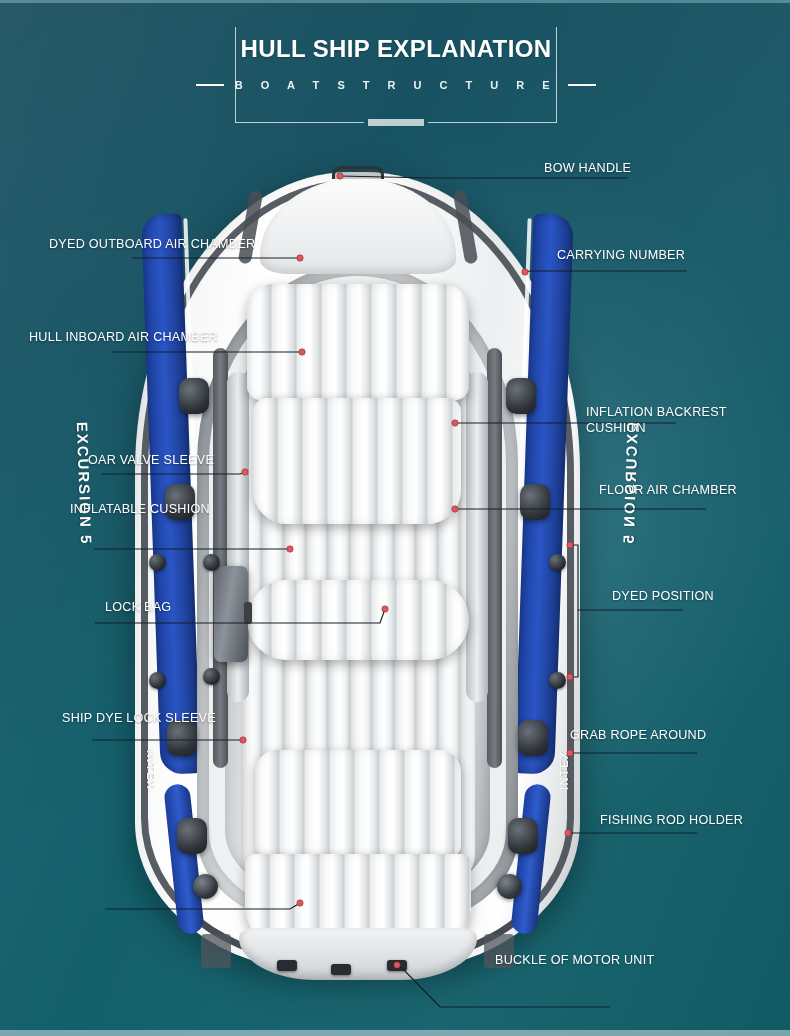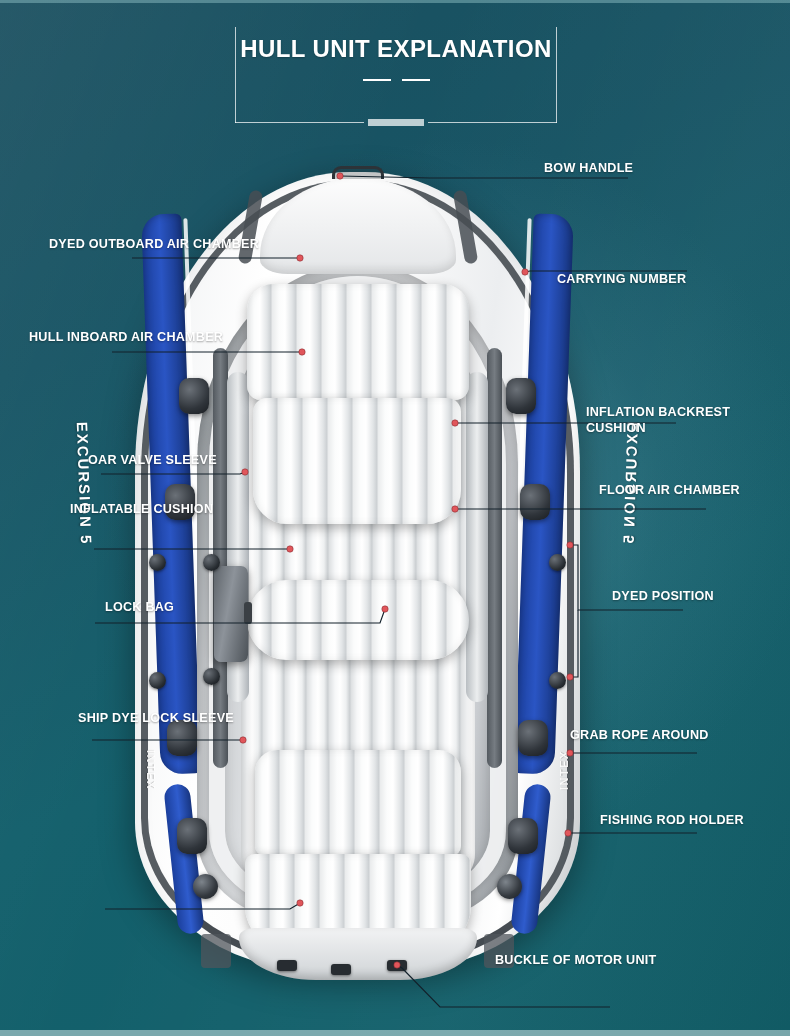--- a/index.html
+++ b/index.html
@@ -33,21 +33,21 @@
   #header h1{
     position:absolute;left:0;right:0;top:8px;margin:0;text-align:center;
     color:#ffffff;font-size:24px;font-weight:bold;letter-spacing:.4px;
     text-shadow:0 1px 2px rgba(0,0,0,.25);
   }
   #header .sub-row{position:absolute;left:-30px;right:-30px;top:52px;display:flex;align-items:center;justify-content:center;gap:11px;}
   #header .dash{width:28px;height:2px;background:#ffffff;flex:none;}
   #header .sub{color:#e9f2f2;font-size:11px;font-weight:bold;letter-spacing:7.5px;white-space:nowrap;}
 
   
-  .lbl{position:absolute;color:#ffffff;font-size:12.6px;font-weight:bold;letter-spacing:.25px;
+  .lbl{position:absolute;color:#ffffff;font-size:12.6px;font-weight:normal;letter-spacing:.25px;
        line-height:16px;white-space:pre-line;text-shadow:0 1px 2px rgba(0,0,0,.35);padding-left:16px;}
 
   
   svg#leaders{position:absolute;inset:0;width:790px;height:1036px;pointer-events:none;}
   svg#leaders path,svg#leaders line{fill:none;stroke:#12202a;stroke-width:1.15;}
   svg#leaders circle.dot{fill:#e0565b;stroke:#7c2228;stroke-width:.5;}
 
   
   #boat{position:absolute;left:135px;top:172px;width:445px;height:800px;}
   .bl{position:absolute;}
@@ -198,23 +198,24 @@
   <div class="bot-edge"></div>
 
   <div id="header">
     <div class="frame">
       <i class="f-l"></i>
         <i class="f-r"></i>
       <i class="f-b-l"></i>
         <i class="f-b-r"></i>
       <i class="f-bar"></i>
     </div>
-    <h1>HULL UNIT EXPLANATION</h1>
+    <h1>HULL SHIP EXPLANATION</h1>
     <div class="sub-row">
       <span class="dash"></span>
+      <span class="sub">B O A T    S T R U C T U R E</span>
       <span class="dash"></span>
     </div>
   </div>
 
   <div id="boat">
     <div class="bl hull-outer"></div>
     <div class="bl rub"></div>
 
     <div class="bl stripe stripe-l">
       <span class="stripe-txt left">EXCURSION 5</span>
@@ -321,25 +322,25 @@
 
     <path d="M105 909 L290 909 L300 903"></path>
     <circle class="dot" cx="300" cy="903" r="3.2"></circle>
 
     <path d="M610 1007 L475 1007 L440 1007 L402 968 L397 965"></path>
     <circle class="dot" cx="397" cy="965" r="3.2"></circle>
   </svg>
 
   <span class="lbl" style="left:528px;top:160px;">BOW HANDLE</span>
   <span class="lbl" style="left:33px;top:236px;">DYED OUTBOARD AIR CHAMBER</span>
-  <span class="lbl" style="left:541px;top:247px;margin-top:24px;">CARRYING NUMBER</span>
+  <span class="lbl" style="left:541px;top:247px;">CARRYING NUMBER</span>
   <span class="lbl" style="left:13px;top:329px;">HULL INBOARD AIR CHAMBER</span>
   <span class="lbl" style="left:570px;top:404px;">INFLATION BACKREST CUSHION</span>
   <span class="lbl" style="left:72px;top:452px;">OAR VALVE SLEEVE</span>
   <span class="lbl" style="left:583px;top:482px;">FLOOR AIR CHAMBER</span>
   <span class="lbl" style="left:54px;top:501px;">INFLATABLE CUSHION</span>
   <span class="lbl" style="left:89px;top:599px;">LOCK BAG</span>
   <span class="lbl" style="left:596px;top:588px;">DYED POSITION</span>
-  <span class="lbl" style="left:46px;top:710px;margin-left:16px;">SHIP DYE LOCK SLEEVE</span>
+  <span class="lbl" style="left:46px;top:710px;">SHIP DYE LOCK SLEEVE</span>
   <span class="lbl" style="left:554px;top:727px;">GRAB ROPE AROUND</span>
   <span class="lbl" style="left:584px;top:812px;text-align:center;">FISHING ROD HOLDER</span>
   <span class="lbl" style="left:479px;top:952px;">BUCKLE OF MOTOR UNIT</span>
 </div>
 
 </body></html>

